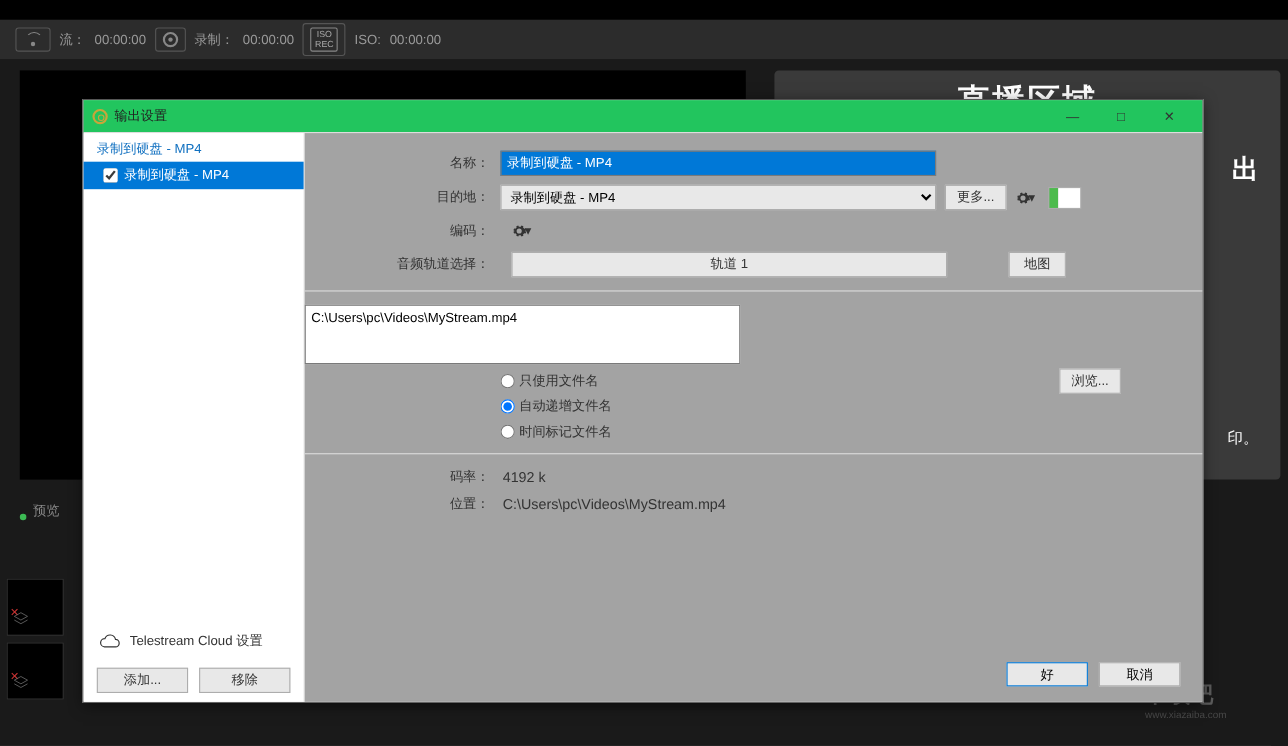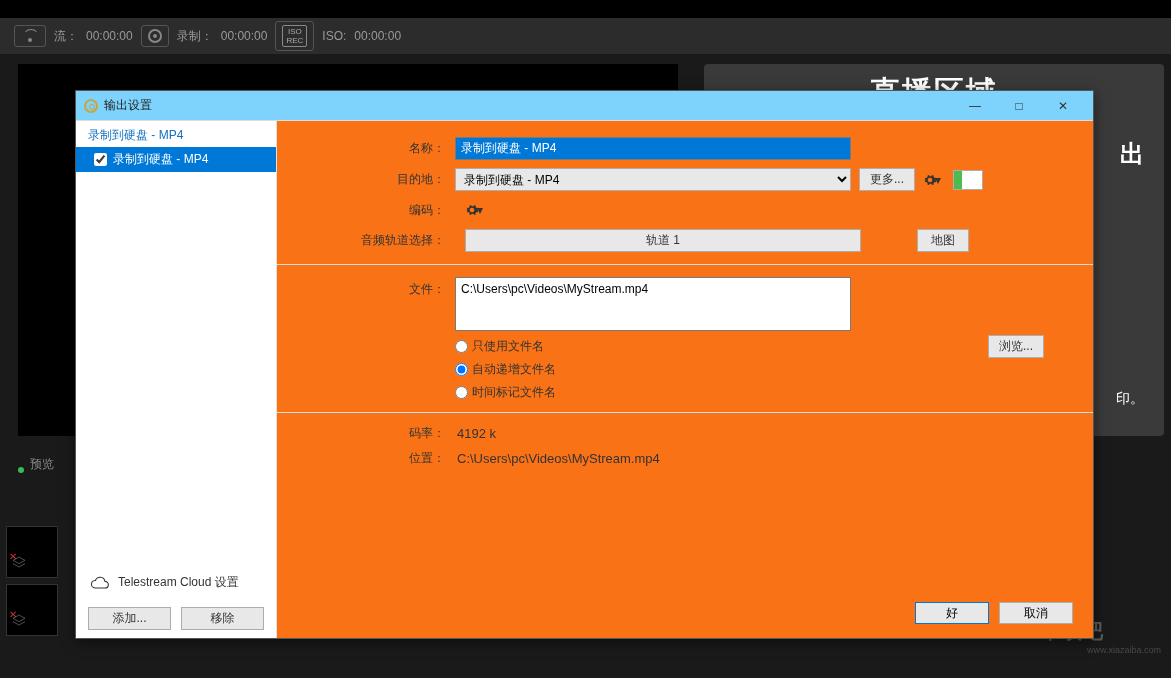--- a/index.html
+++ b/index.html
@@ -27,44 +27,44 @@
 .status-preview { position: absolute; left: 18px; top: 402px; color: #888; font-size: 12px; display: flex; align-items: flex-end; gap: 6px; }
 .green-dot { width: 6px; height: 6px; background: #3cba54; border-radius: 50%; }
 
 .thumb-col { position: absolute; left: 0; top: 466px; width: 66px; }
 .thumb { width: 52px; height: 52px; background: #000; margin: 6px; border: 1px solid #333; position: relative; }
 .thumb-icon { position: absolute; left: 4px; top: 28px; width: 16px; height: 16px; }
 .thumb-x { position: absolute; left: 2px; top: 24px; color: #c33; font-size: 10px; }
 
 .watermark { position: absolute; right: 10px; bottom: 6px; width: 120px; height: 54px; opacity: 0.6; }
 .wm-text { color: #888; font-size: 20px; font-weight: bold; letter-spacing: 1px; }
-.wm-sub { color: #666; font-size: 9px; text-align: right; }
+.wm-sub { color: #666; font-size: 9px; text-align: left; }
 
 
 .dialog { position: absolute; left: 75px; top: 90px; width: 1019px; height: 549px; background: #fff; border: 1px solid #555; box-shadow: 0 3px 12px rgba(0,0,0,0.5); display: flex; flex-direction: column; }
-.dlg-title { height: 30px; background: #7dd3fc; border-bottom: 1px solid #ddd; display: flex; align-items: center; padding: 0 8px; gap: 6px; }
+.dlg-title { height: 30px; background: #22c55e; border-bottom: 1px solid #ddd; display: flex; align-items: center; padding: 0 8px; gap: 6px; }
 .dlg-logo { width: 14px; height: 14px; border-radius: 50%; border: 2px solid #c9a53a; position: relative; }
 .dlg-logo::after { content: ""; position: absolute; left: 3px; top: 3px; width: 4px; height: 4px; border: 1.5px solid #c9a53a; border-radius: 50%; }
 .dlg-title-text { flex: 1; color: #222; font-size: 12px; }
 .dlg-btns { display: flex; gap: 0; }
 .dlg-btn { width: 44px; height: 28px; display: flex; align-items: center; justify-content: center; color: #333; cursor: pointer; }
 
 .dlg-body { flex: 1; display: flex; }
 .dlg-sidebar { width: 201px; background: #fff; border-right: 1px solid #e0e0e0; display: flex; flex-direction: column; }
 .sb-list { flex: 1; }
 .sb-h { padding: 6px 12px 3px; color: #1070c0; font-size: 12px; }
 .sb-item { padding: 4px 12px 4px 18px; color: #fff; background: #0078d7; display: flex; align-items: center; gap: 6px; font-size: 12px; }
 .sb-item input[type=checkbox] { accent-color: #fff; }
 .sb-bottom { padding: 8px 12px; display: flex; flex-direction: column; gap: 8px; }
 .cloud-row { display: flex; align-items: center; gap: 8px; color: #333; font-size: 13px; padding: 8px 2px; }
 .cloud-icon { width: 20px; height: 14px; }
 .sb-btn-row { display: flex; gap: 10px; }
 .sb-btn { flex: 1; height: 23px; background: #e8e8e8; border: 1px solid #adadad; color: #333; font-size: 12px; cursor: pointer; }
 
-.dlg-main { flex: 1; background: #f97316; display: flex; flex-direction: column; position: relative; }
+.dlg-main { flex: 1; background: #a3a3a3; display: flex; flex-direction: column; position: relative; }
 .form { }
 .form-row { display: flex; align-items: center; padding: 4px 0; }
 .row1 { padding-top: 16px; }
 .form-label { width: 178px; text-align: right; padding-right: 10px; color: #333; font-size: 12px; }
 input[type=text].txt { height: 23px; border: 1px solid #7a7a7a; background: #fff; padding: 0 5px; font-size: 12px; }
 input[type=text].txt.selected { background: #0078d7; color: #fff; }
 .txt-name { width: 396px; }
 select.sel { height: 23px; border: 1px solid #adadad; background: #e8e8e8; padding: 0 4px; font-size: 12px; width: 396px; }
 .btn { height: 23px; background: #e8e8e8; border: 1px solid #adadad; padding: 0 10px; font-size: 12px; cursor: pointer; color: #333; }
 .gear-btn { width: 22px; height: 22px; display: flex; align-items: center; justify-content: center; cursor: pointer; }
@@ -74,21 +74,21 @@
 .status-white { flex: 1; background: #fff; }
 .map-btn { width: 52px; margin-left: 48px; }
 .wide-btn { width: 396px; margin-left: 10px; }
 
 .sep-h { height: 1px; background: #ddd; margin: 8px 0; }
 
 textarea.ta-file { width: 396px; height: 54px; border: 1px solid #7a7a7a; background: #fff; resize: none; padding: 4px 5px; font-size: 12px; font-family: inherit; }
 .radio-row { display: flex; align-items: center; padding: 3px 0 3px 178px; font-size: 12px; color: #333; gap: 4px; }
 .radio-row input { margin: 0; }
 .browse-row { position: relative; }
-.browse-btn { position: absolute; right: 49px; top: 0; }
+.browse-btn { position: absolute; right: 74px; top: 0; }
 
 .val-text { font-size: 13px; color: #333; padding-left: 2px; }
 
 .dlg-footer { position: absolute; right: 20px; bottom: 14px; display: flex; gap: 10px; }
 .ok-btn { width: 74px; height: 22px; background: #e8e8e8; border: 1.5px solid #0078d7; font-size: 12px; cursor: pointer; }
 .cancel-btn { width: 74px; height: 22px; background: #e8e8e8; border: 1px solid #adadad; font-size: 12px; cursor: pointer; }
 .form-row .after { display: flex; align-items: center; margin-left: 8px; gap: 6px; }
 </style>
 </head>
 <body>
@@ -227,21 +227,20 @@
           <div class="form-label">音频轨道选择：</div>
           <button class="btn wide-btn">轨道 1</button>
           <div class="after">
             <button class="btn map-btn">地图</button>
           </div>
         </div>
 
         <div class="sep-h"></div>
 
         <div class="form-row browse-row" style="align-items:flex-start">
-          <div class="form-label" style="padding-top:4px">文件：</div>
           <textarea class="ta-file" style="">C:\Users\pc\Videos\MyStream.mp4</textarea>
         </div>
         <div class="radio-row browse-row">
           <input type="radio" name="fn" style="">
           <span>只使用文件名</span>
           <button class="btn browse-btn">浏览...</button>
         </div>
         <div class="radio-row">
           <input type="radio" name="fn" checked="" style="">
           <span>自动递增文件名</span>

